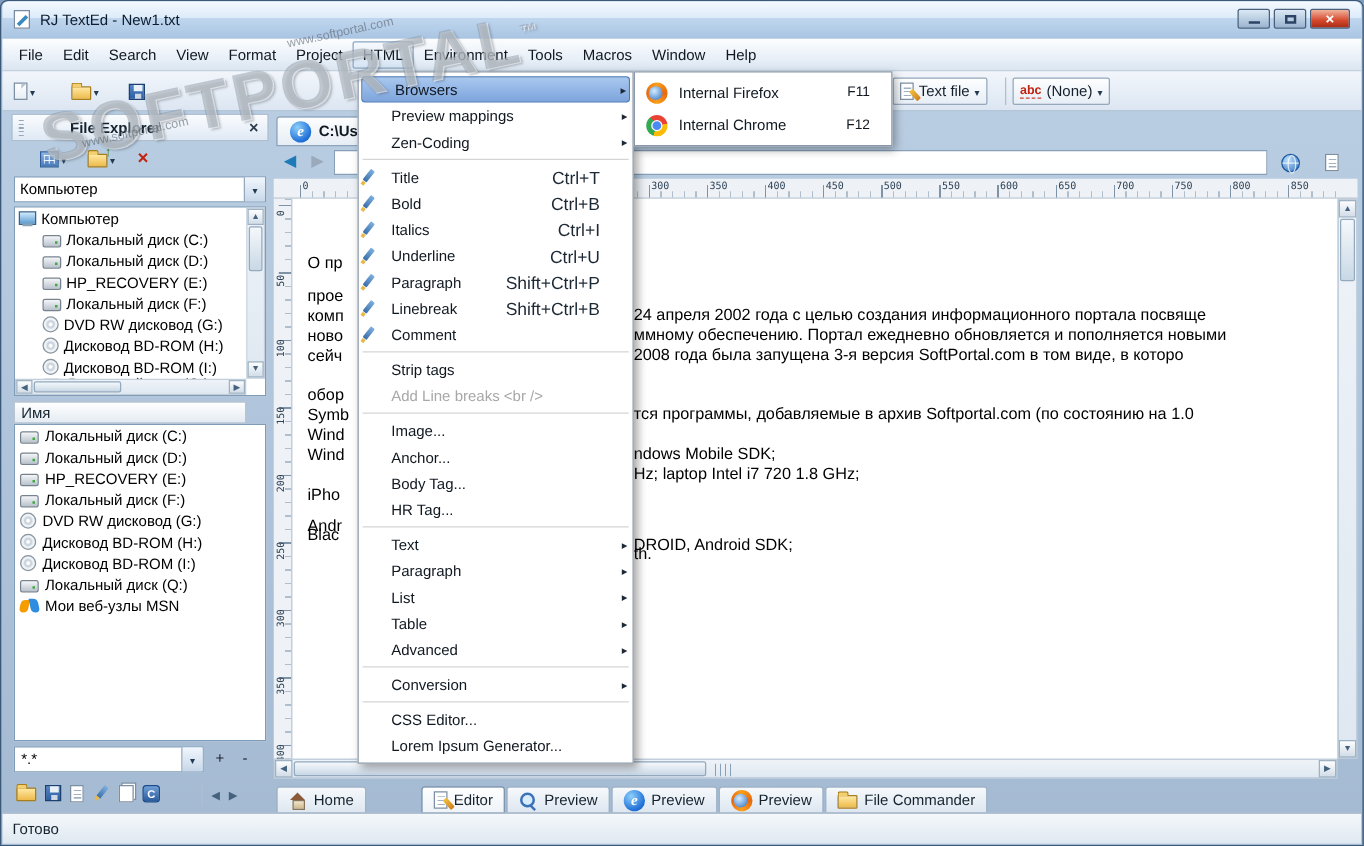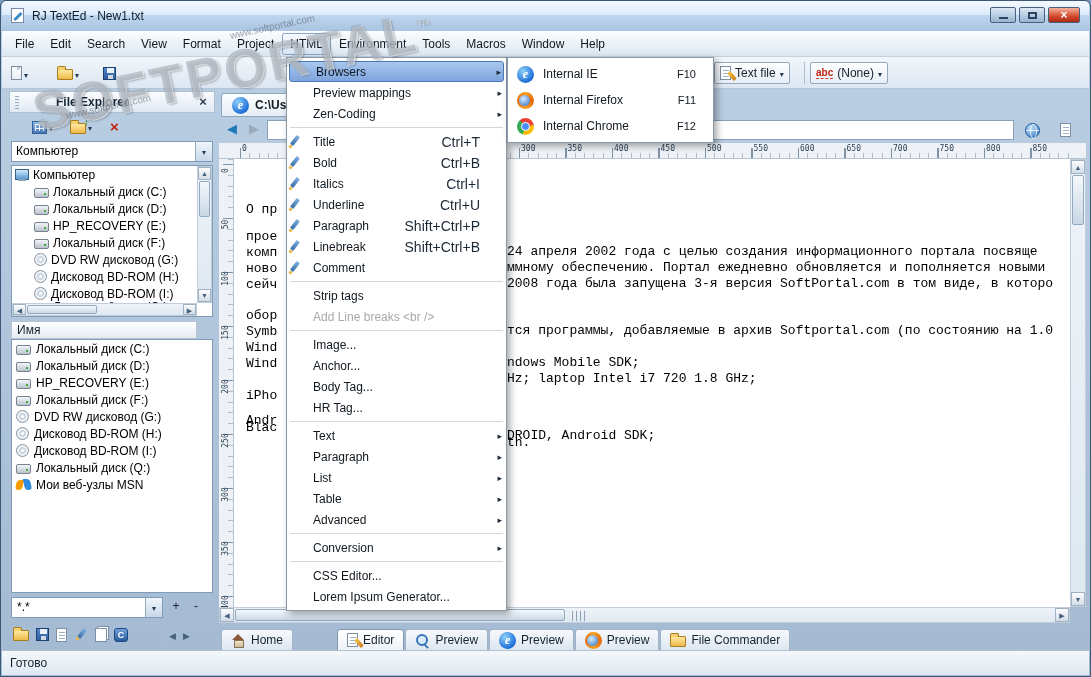--- a/index.html
+++ b/index.html
@@ -144,21 +144,21 @@
                      repeating-linear-gradient(90deg,#aebecd 0 1px,transparent 1px 9.3px);
     background-size:100% 10px,100% 5px;background-position:6px bottom,6px bottom;background-repeat:repeat-x;}
   .hnum{position:absolute;top:1px;font-size:8px;color:#2e4256;font-family:"DejaVu Sans Mono",monospace;}
   .vruler{position:absolute;left:0;top:68px;width:15px;height:448px;background:#eef2f6;border-right:1px solid #b8c4d0;overflow:hidden;
     background-image:repeating-linear-gradient(#7e93a6 0 1px,transparent 1px 54px),
                      repeating-linear-gradient(#aebecd 0 1px,transparent 1px 10.8px);
     background-size:10px 100%,5px 100%;background-position:right 5px,right 5px;background-repeat:repeat-y;}
   .vnum{position:absolute;left:-3px;width:18px;font-size:8px;color:#2e4256;text-align:center;
     transform:rotate(-90deg);font-family:"DejaVu Sans Mono",monospace;}
   .etext{position:absolute;left:15px;top:68px;right:16px;height:448px;background:#fff;overflow:hidden;
-    font-family:Liberation Mono, monospace;font-size:13px;color:#000;}
+    font-family:Liberation Sans, sans-serif;font-size:13px;color:#000;}
   .eline{position:absolute;left:0;right:0;height:16px;white-space:pre;}
   .el-left{position:absolute;left:12px;}
   .el-right{position:absolute;left:273px;}
   .vscroll{position:absolute;right:0;top:68px;width:16px;height:448px;}
   .hscroll{position:absolute;left:0;right:16px;top:516px;height:16px;}
   .grip{position:absolute;left:352px;top:3px;width:16px;height:10px;
     background:repeating-linear-gradient(90deg,#8aa0b6 0 1px,transparent 1px 4px);}
   .btabs{position:absolute;left:0;right:0;top:534px;height:26px;display:flex;align-items:flex-end;padding-left:2px;}
   .btab{display:inline-flex;align-items:center;gap:5px;height:22px;padding:0 9px;margin-right:1px;
     background:linear-gradient(#f6f9fc,#dde6f0);border:1px solid #9fb2c6;border-radius:3px 3px 0 0;font-size:12px;color:#15232f;}
@@ -662,25 +662,20 @@
       </div>
       <div class="menu-item">
         <span class="mi-icon js-icon"></span>
         <span class="mi-label">Lorem Ipsum Generator...</span>
         <span class="mi-short"></span>
         <span class="mi-arrow js-arrow"></span>
       </div>
   </div>
 
   <div class="submenu">
-    <div class="sm-item">
-        <span class="icon js-icon icon-ie"></span>
-        <span>Internal IE</span>
-        <span class="sm-short">F10</span>
-      </div>
       <div class="sm-item">
         <span class="icon js-icon icon-firefox"></span>
         <span>Internal Firefox</span>
         <span class="sm-short">F11</span>
       </div>
       <div class="sm-item">
         <span class="icon js-icon icon-chrome"></span>
         <span>Internal Chrome</span>
         <span class="sm-short">F12</span>
       </div>

